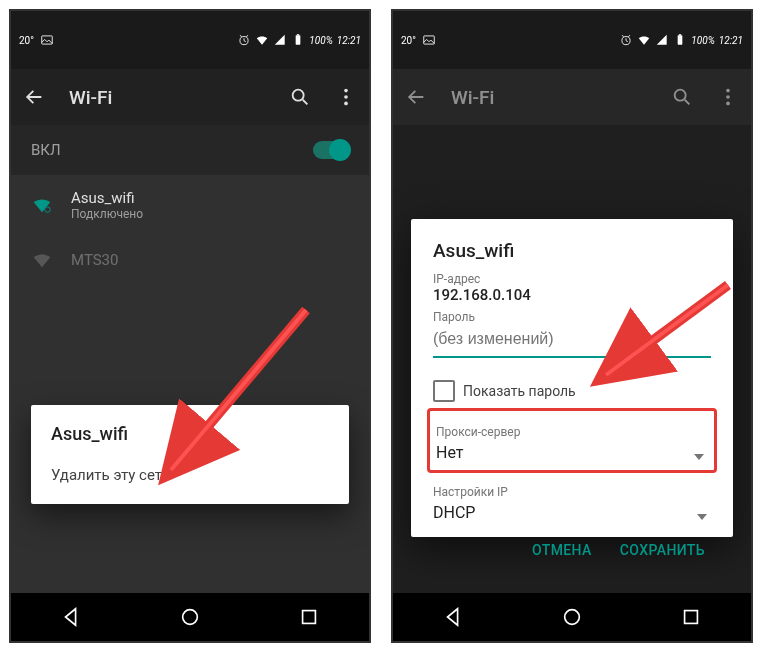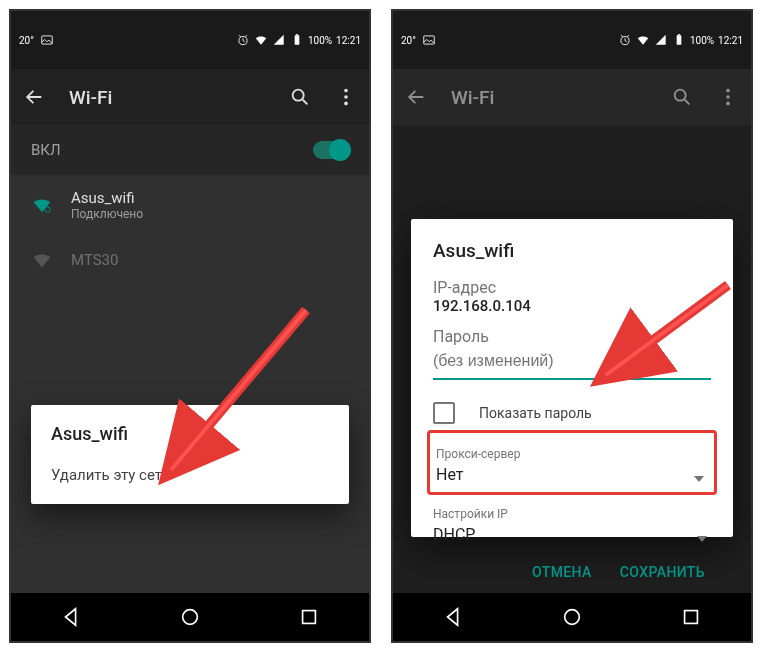--- a/index.html
+++ b/index.html
@@ -27,21 +27,21 @@
   .status-bar {
     height: 26px;
     background: #1a1a1a;
     color: #fff;
     display: flex;
     justify-content: space-between;
     padding: 16px 8px;
     font-size: 10px;
   }
   .status-left { display: flex; align-items: center; gap: 6px; }
-  .status-right { display: flex; align-items: center; gap: 4px; }
+  .status-right { display: flex; align-items: center; gap: 4px; font-style: italic; }
   .status-right svg, .status-left svg { fill: #fff; width: 14px; height: 14px; }
   .app-bar {
     height: 56px;
     background: #212121;
     display: flex;
     align-items: center;
     padding: 0 12px;
     gap: 24px;
     color: #e0e0e0;
   }
@@ -97,28 +97,28 @@
   .full-dialog {
     position: absolute;
     left: 18px; right: 18px; top: 94px; bottom: 56px;
     background: #fff;
     border-radius: 2px;
     box-shadow: 0 12px 40px rgba(0,0,0,0.6);
     padding: 20px 22px 8px;
     display: flex; flex-direction: column;
   }
   .dlg-title { font-size: 19px; font-weight: 500; color: #212121; margin-bottom: 10px;}
-  .dlg-label { font-size: 16px; color: #757575; margin-top: 6px;}
+  .dlg-label { font-size: 12px; color: #757575; }
   .dlg-value { font-size: 15px; color: #212121; font-weight: 500; margin-bottom: 6px;}
   .dlg-input {
     font-size: 16px; color: #9e9e9e; padding: 6px 0 8px;
     border: none; border-bottom: 2px solid #009688; width: 100%;
     outline: none; background: transparent;
   }
-  .chk-row { display: flex; align-items: center; gap: 24px; margin-top: 22px; font-size: 14px; color: #424242;}
+  .chk-row { display: flex; align-items: center; gap: 8px; margin-top: 22px; font-size: 14px; color: #424242;}
   .chk { width: 18px; height: 18px; border: 2px solid #757575; border-radius: 2px; display:flex; align-items:center; justify-content:center;}
   .chk.checked { background:#009688; border-color:#009688; }
   .chk.checked::after { content:"✓"; color:#fff; font-size:14px; font-weight:bold; line-height:1;}
   .dd-row { margin-top: 10px; position: relative;}
   .dd-label { font-size: 12px; color: #757575; }
   .dd-value { font-size: 16px; color: #212121; padding: 4px 0 6px;}
   .dd-caret { position:absolute; right: 4px; bottom: 8px; width:0;height:0;border-left:5px solid transparent;border-right:5px solid transparent;border-top:6px solid #757575;}
   .red-box { border: 3px solid #e53935; border-radius: 4px; padding: 4px 6px 2px; margin: 6px -6px 2px;}
   .dlg-actions { margin-top: auto; display:flex; justify-content:flex-end; gap: 28px; padding: 14px 6px 10px;}
   .dlg-btn { color:#009688; font-size:14px; font-weight:500; letter-spacing:0.4px; cursor:pointer;}

